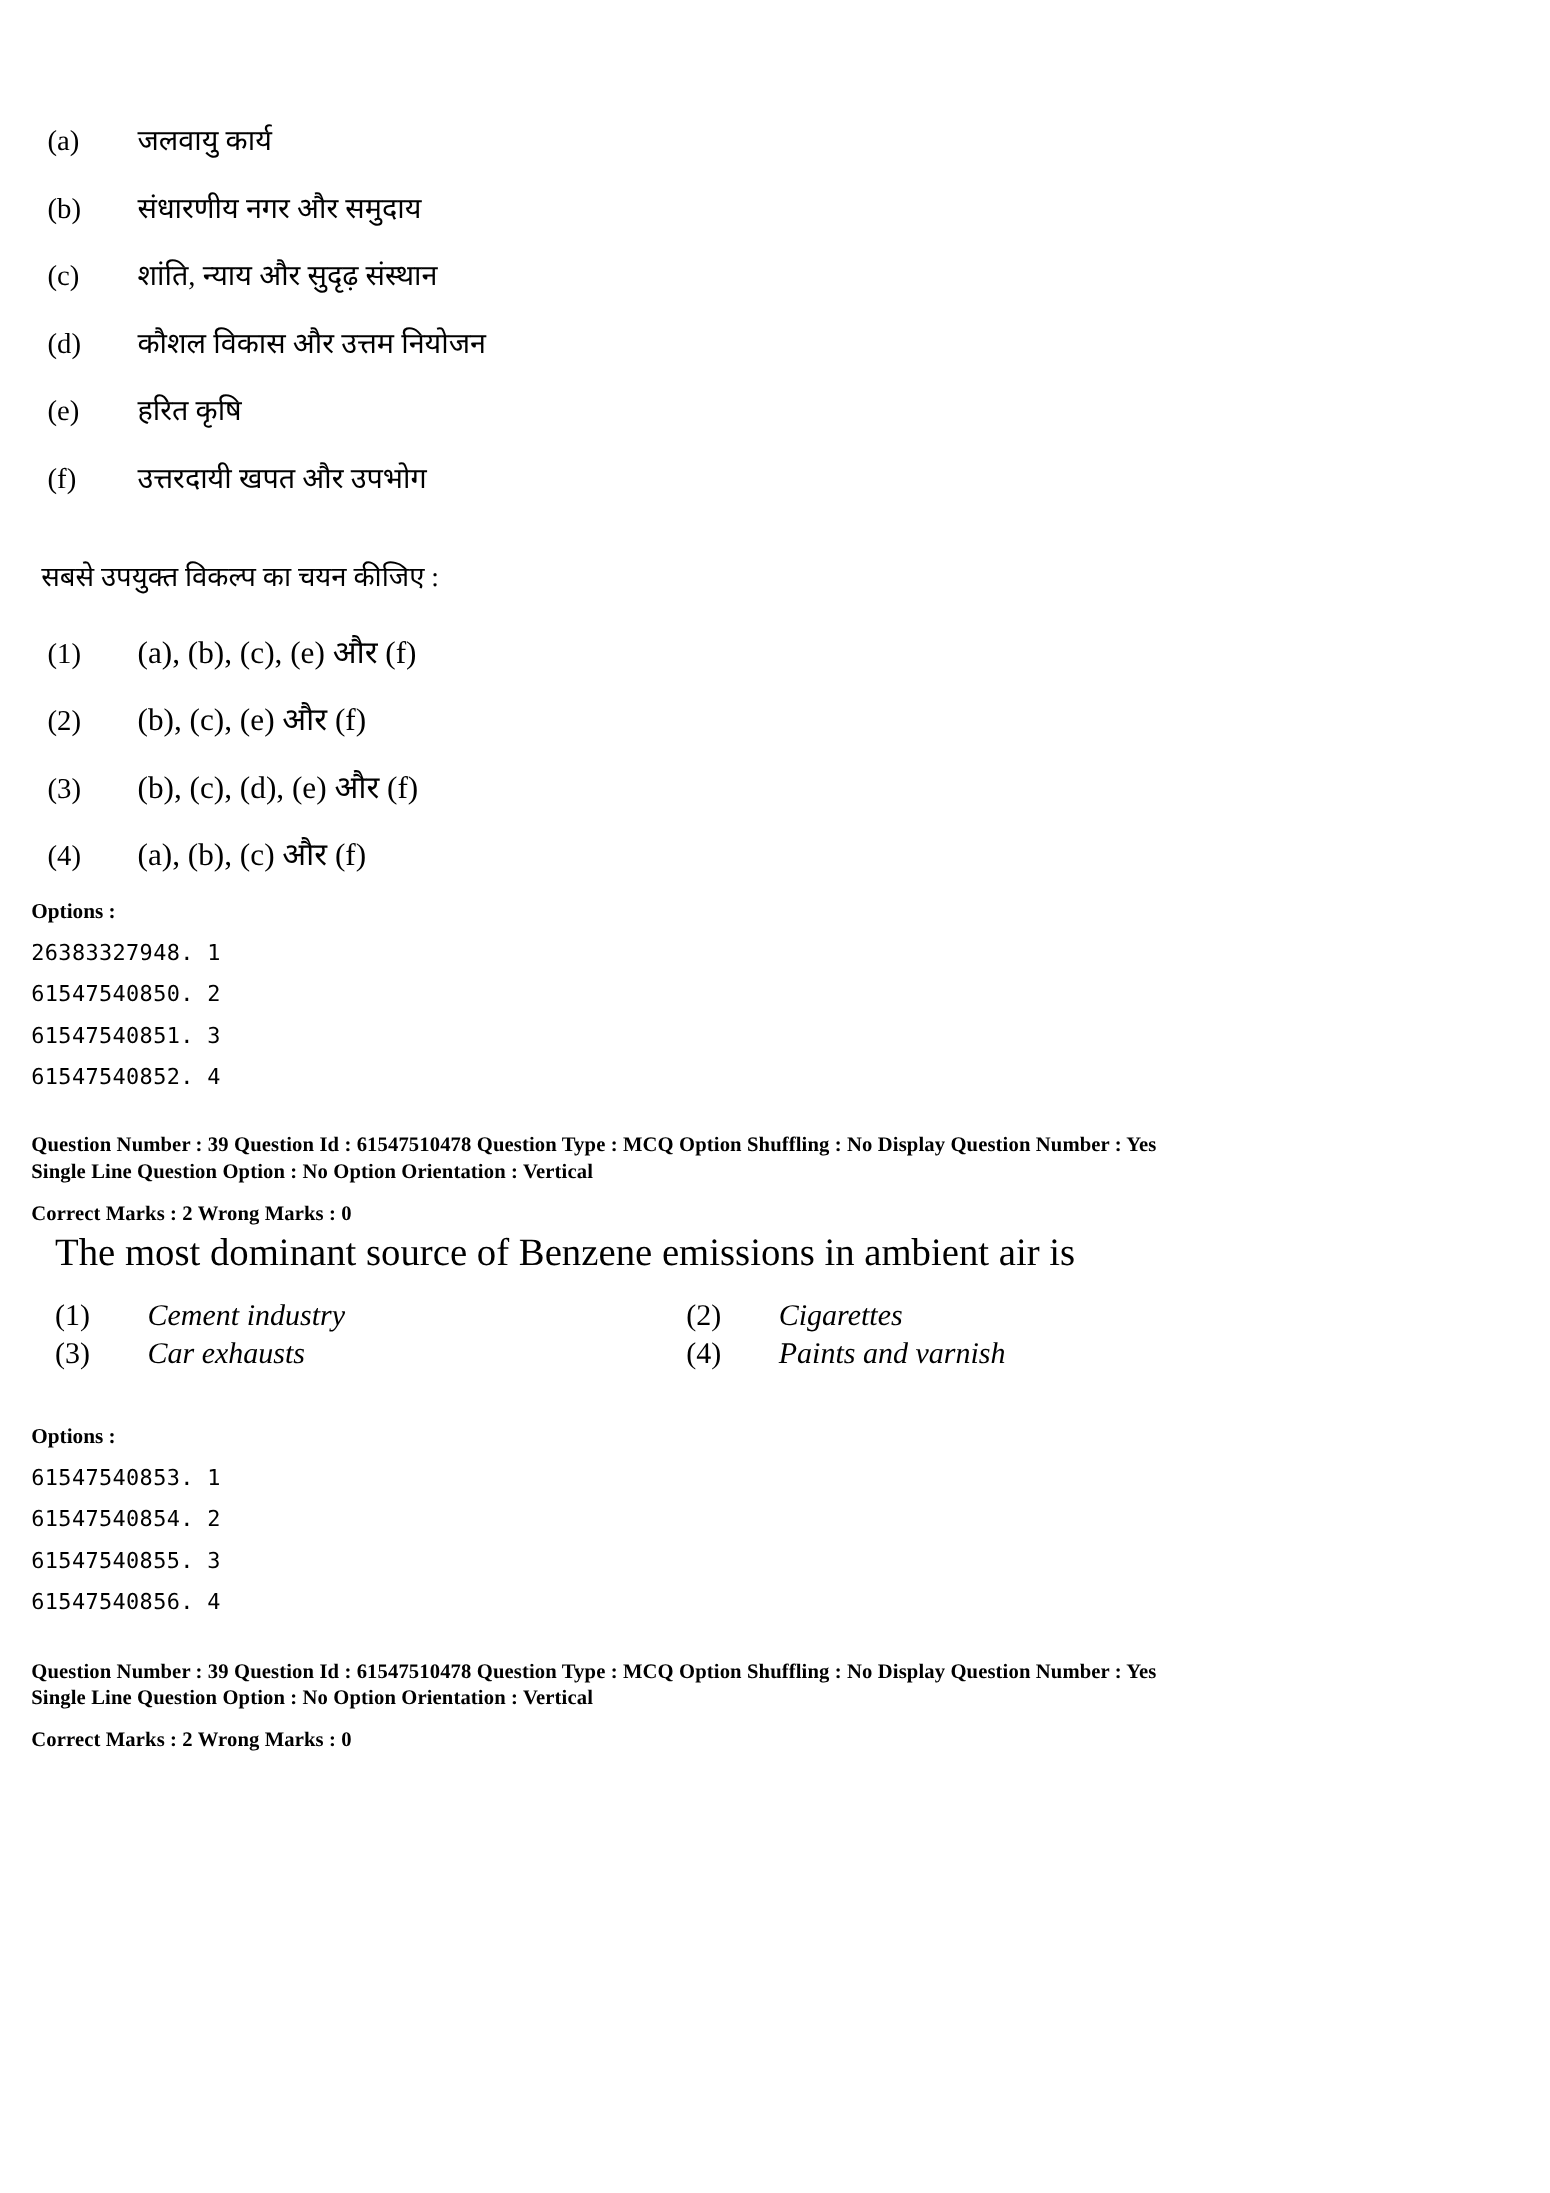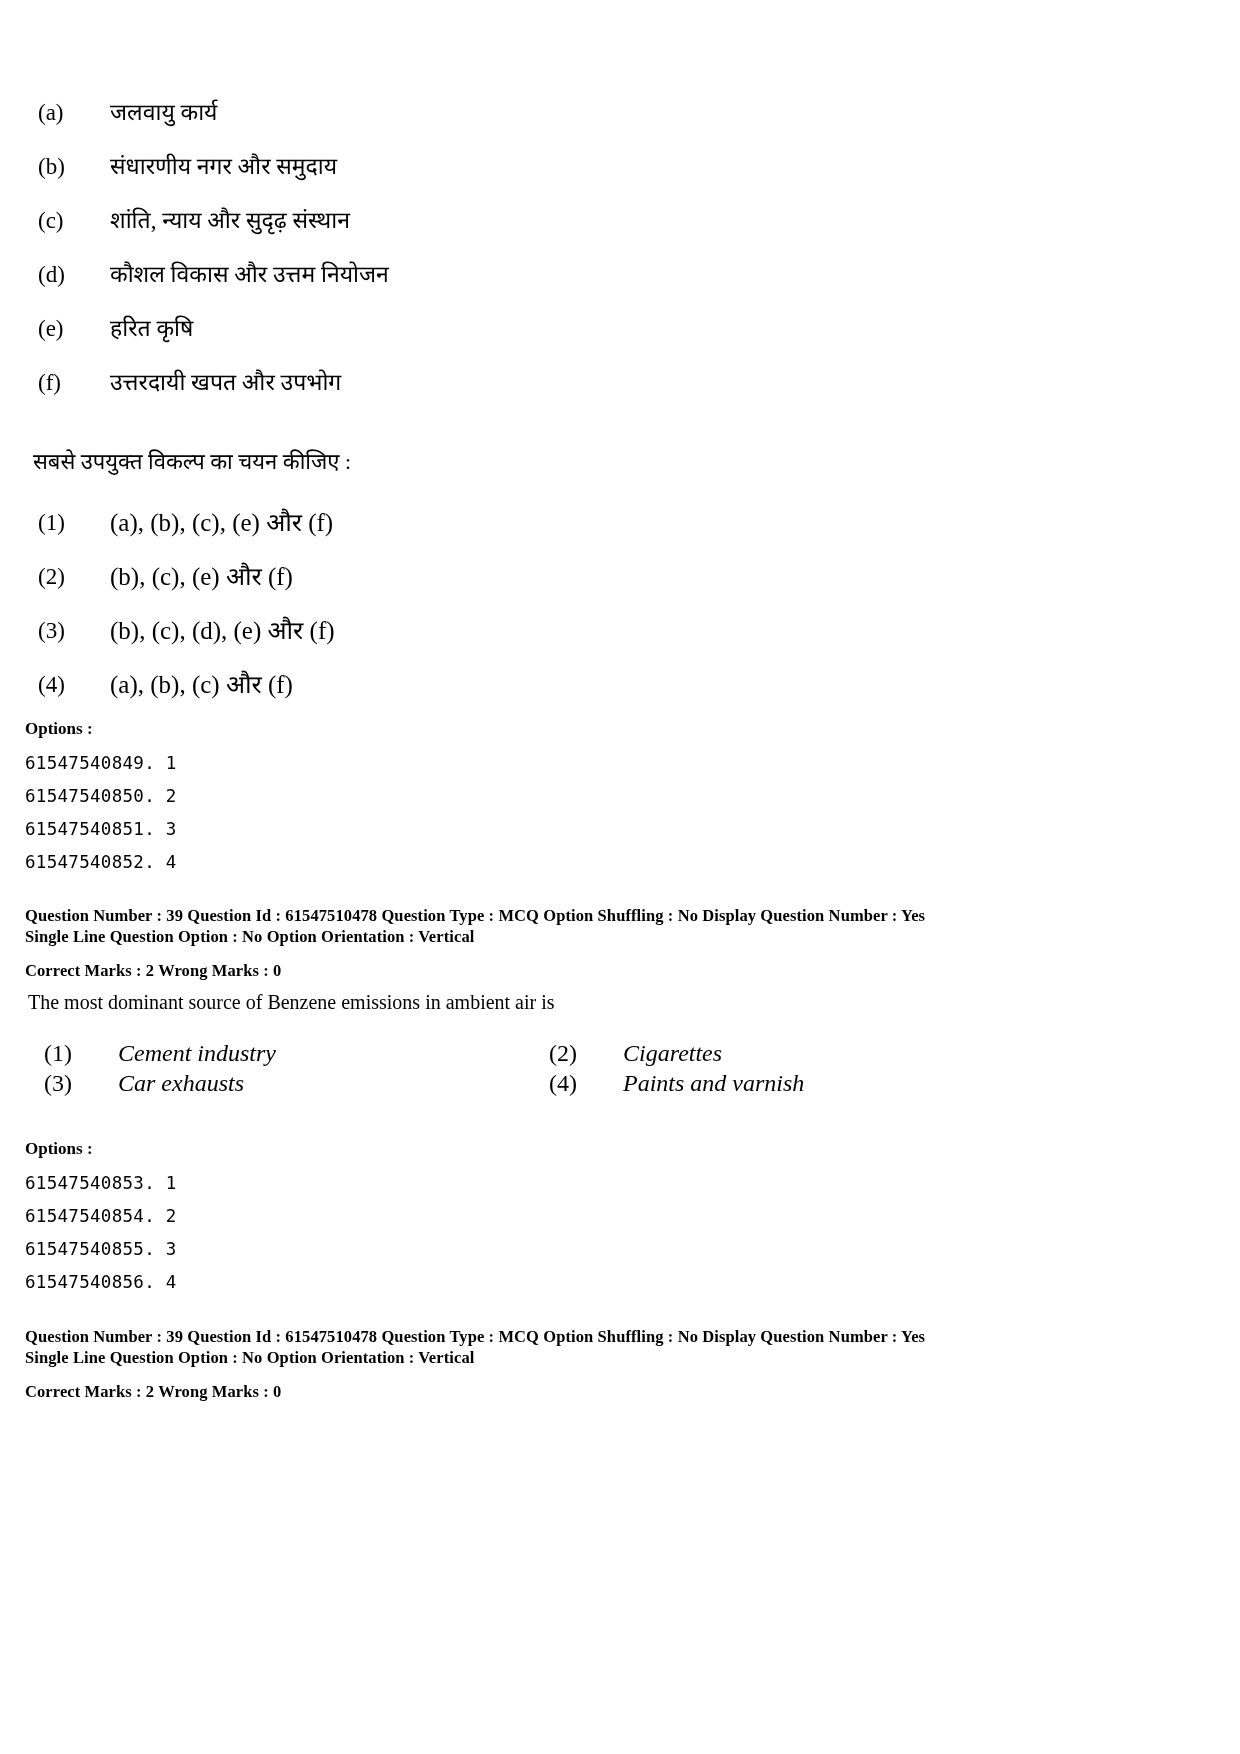--- a/index.html
+++ b/index.html
@@ -118,23 +118,23 @@
     font-size: 16.5px;
     line-height: 21px;
     letter-spacing: 0.1px;
   }
   .meta-line { white-space: nowrap; }
   .meta-line.spaced { margin-top: 13px; }
 
   
   .eng-stem {
     position: absolute;
-    left: 28px;
+    left: 44px;
     top: 986px;
-    font-size: 20px;
+    font-size: 31px;
     line-height: 32px;
     white-space: nowrap;
   }
   .eng-options {
     position: absolute;
     left: 44px;
     top: 1038px;
     width: 900px;
   }
   .eng-opt-row {
@@ -209,21 +209,21 @@
       <span class="opt-text">(b), (c), (d), (e) और (f)</span>
     </div>
     <div class="opt-row">
       <span class="opt-num">(4)</span>
       <span class="opt-text">(a), (b), (c) और (f)</span>
     </div>
   </div>
 
   <div class="options-block" style="top:718px;">
     <div class="options-title">Options :</div>
-    <div class="option-id">61547540849. 1</div>
+    <div class="option-id">26383327948. 1</div>
     <div class="option-id">61547540850. 2</div>
     <div class="option-id">61547540851. 3</div>
     <div class="option-id">61547540852. 4</div>
   </div>
 
   <div class="meta-block" style="top:905px;">
     <div class="meta-line">Question Number : 39  Question Id : 61547510478  Question Type : MCQ  Option Shuffling : No  Display Question Number : Yes</div>
     <div class="meta-line">Single Line Question Option : No  Option Orientation : Vertical</div>
     <div class="meta-line spaced">Correct Marks : 2  Wrong Marks : 0</div>
   </div>

